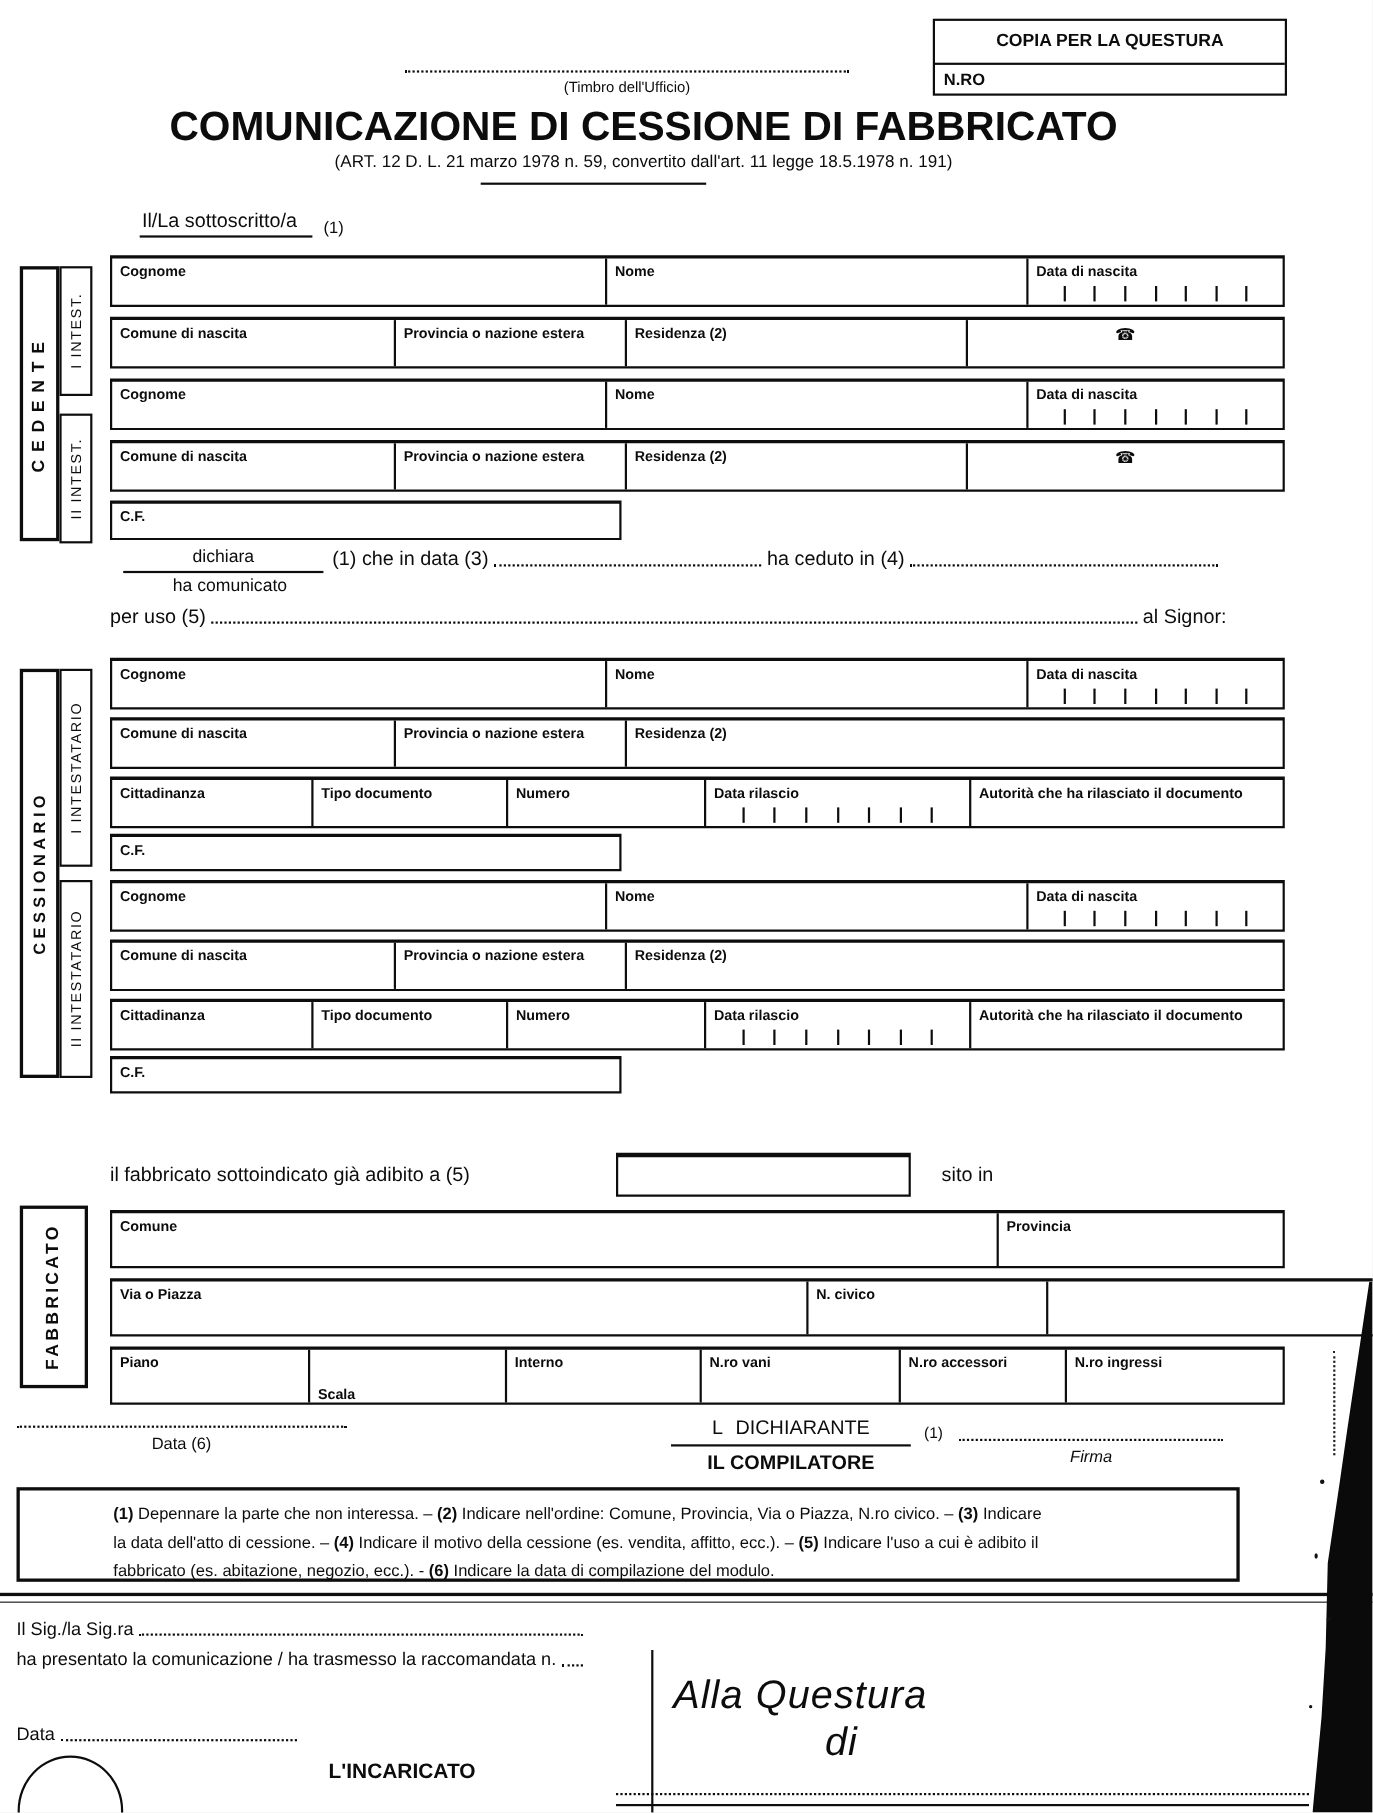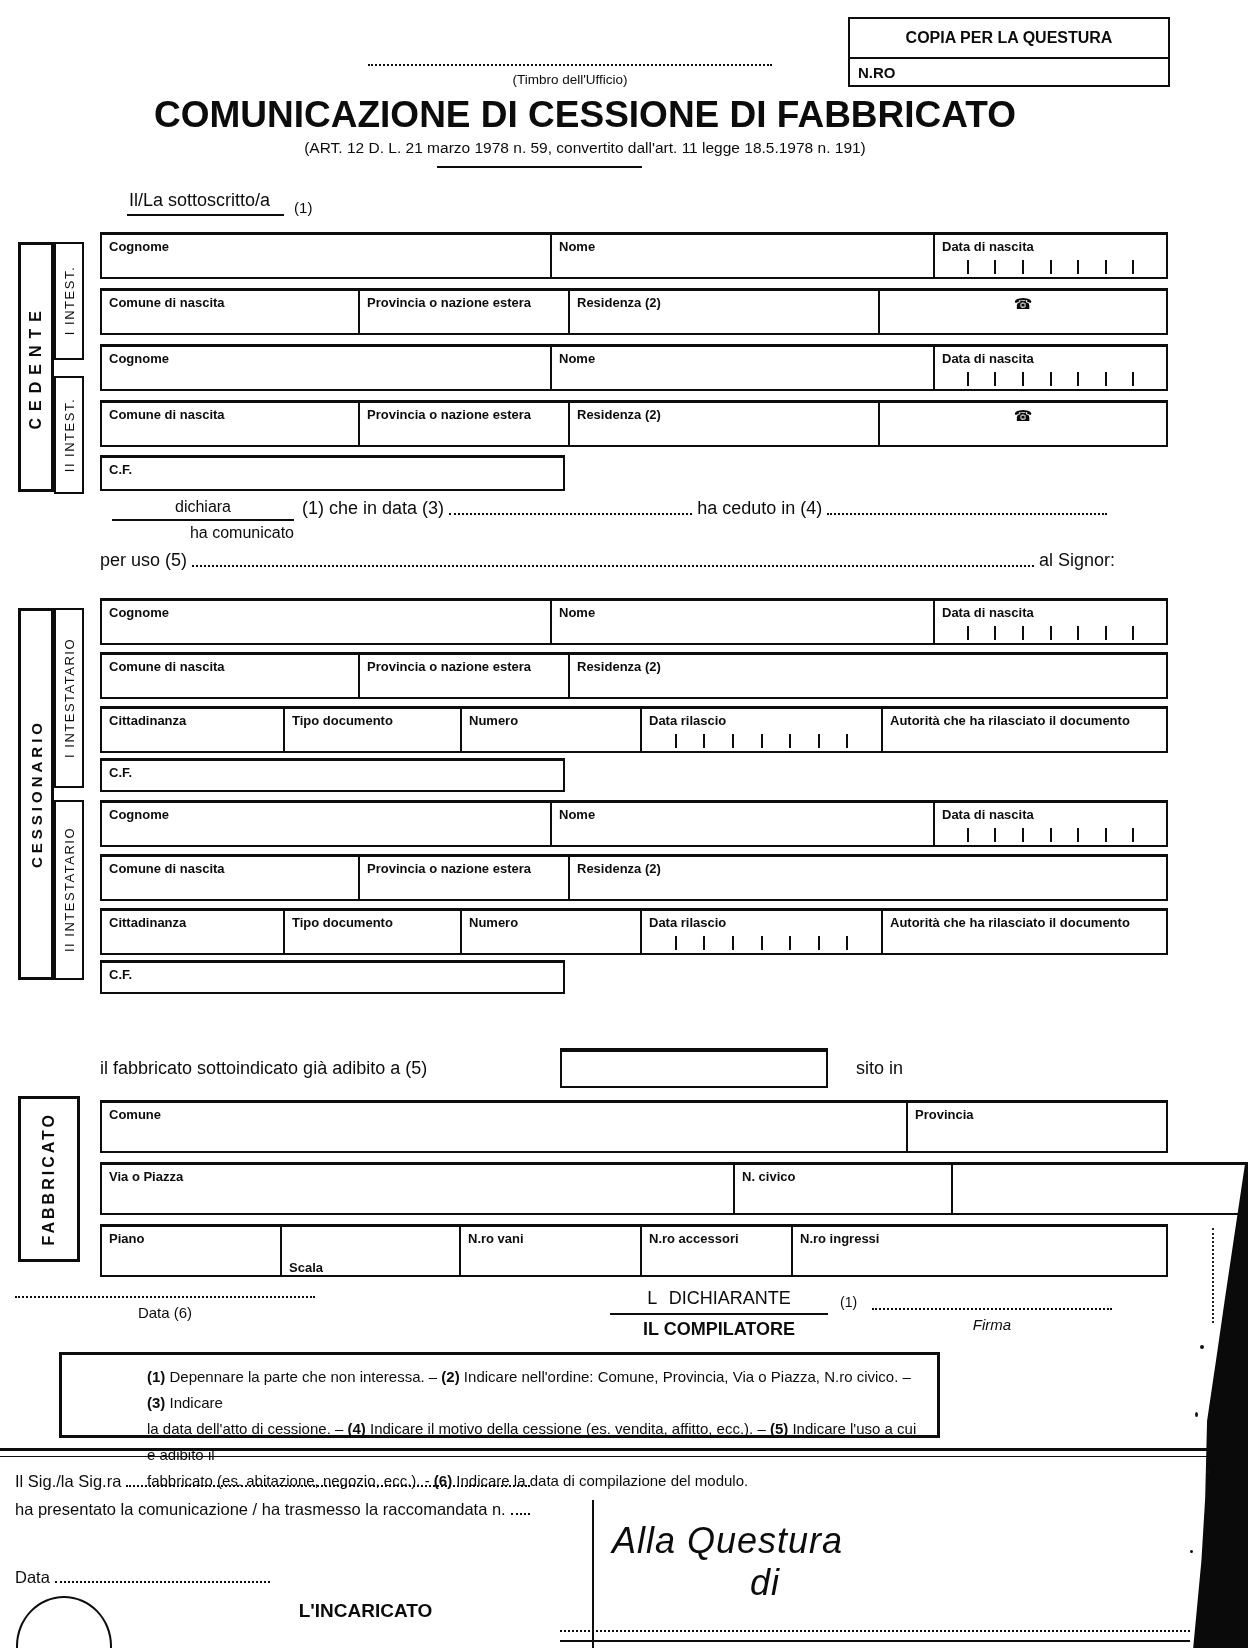--- a/index.html
+++ b/index.html
@@ -36,27 +36,27 @@
   #copy-box{left:848px; top:17px; width:322px; border:2px solid #0d0d0d;}
   #copy-box .r1{height:38px; display:flex; align-items:center; justify-content:center; font-weight:700; font-size:16px; border-bottom:2px solid #0d0d0d;}
   #copy-box .r2{height:26px; display:flex; align-items:center; font-weight:700; font-size:15px; padding-left:8px;}
   #title{left:40px; top:94px; width:1090px; text-align:center; font-size:37px; font-weight:700; letter-spacing:0px; white-space:nowrap;}
   #subtitle{left:40px; top:139px; width:1090px; text-align:center; font-size:15.5px;}
   #intro{left:127px; top:190px; display:flex; align-items:flex-end; font-size:18px;}
   #intro .u{border-bottom:2px solid #0d0d0d; padding:0 14px 3px 2px;}
   
   #dichiara-blk{left:112px; top:498px; width:182px; font-size:16px; text-align:center;}
   #dichiara-blk .top{padding-bottom:3px; border-bottom:2px solid #0d0d0d;}
-  #dichiara-blk .bot{padding-top:3px; text-align:right; padding-left:12px; white-space:nowrap;}
+  #dichiara-blk .bot{padding-top:3px; text-align:center; padding-left:12px; white-space:nowrap;}
   
   #decl-blk{left:610px; top:1288px; width:218px; text-align:center;}
   #decl-blk .d1{font-weight:400; font-size:18px; word-spacing:7px; padding-bottom:4px; border-bottom:2px solid #0d0d0d;}
   #decl-blk .d2{font-weight:700; font-size:18px; padding-top:4px;}
   
-  #footnotes{left:15px; top:1352px; width:881px; height:86px; border:3px solid #0d0d0d; padding:9px 20px 0 85px; font-size:15px; line-height:26px;margin-left:44px;}
+  #footnotes{left:15px; top:1352px; width:1112px; height:86px; border:3px solid #0d0d0d; padding:9px 20px 0 85px; font-size:15px; line-height:26px;}
   
   .receipt{font-size:16.5px;}
   #stamp-circle{left:16px; top:1596px; width:96px; height:100px; border:2px solid #0d0d0d; border-radius:50%;}
   #incaricato{left:278px; top:1600px; width:175px; text-align:center; font-weight:700; font-size:19px; white-space:nowrap;}
   #questura{left:612px; top:1520px; font-style:italic; font-size:36px; letter-spacing:1px;}
   #questura .q2{padding-left:138px;}
   #vdivider{left:592px; top:1500px; height:148px; width:0; border-left:2px solid #0d0d0d;}
   
   #scan-wedge{left:1185px; top:1165px; width:63px; height:483px; background:#0a0a0a;
     clip-path:polygon(95% 0%,100% 0%,100% 100%,13% 100%,26% 82%,32% 69%,35% 53%,52% 38%,63% 28%,79% 14%);}
@@ -350,20 +350,23 @@
         <span class="lab">N. civico</span>
       </div>
   </div>
   <div class="row" style="left:100px; top:1224px; width:1068px; height:53px;">
     <div class="cell" style="width:180px;">
         <span class="lab">Piano</span>
       </div>
     <div class="cell" style="width:179px;justify-content:flex-end;">
         <span class="lab">Scala</span>
       </div>
+    <div class="cell" style="width:177px;">
+        <span class="lab">Interno</span>
+      </div>
     <div class="cell" style="width:181px;">
         <span class="lab">N.ro vani</span>
       </div>
     <div class="cell" style="width:151px;">
         <span class="lab">N.ro accessori</span>
       </div>
     <div class="cell last">
         <span class="lab">N.ro ingressi</span>
       </div>
   </div>

